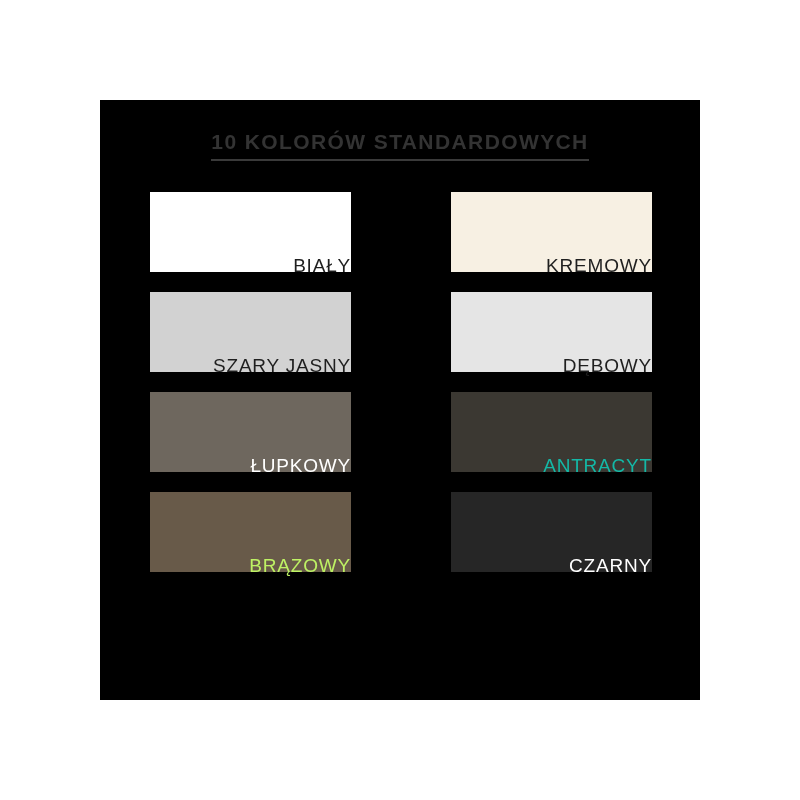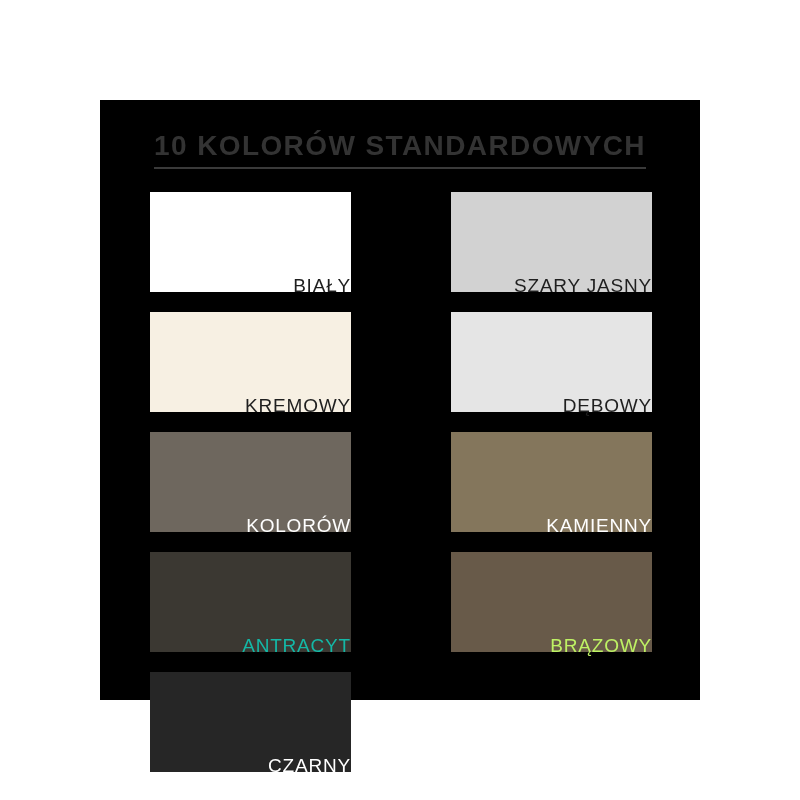--- a/index.html
+++ b/index.html
@@ -36,21 +36,21 @@
   
   .title-wrap {
     position: absolute;
     left: 0;
     top: 30px;
     width: 600px;
     text-align: center;
   }
   .title {
     display: inline-block;
-    font-size: 28px;
+    font-size: 21px;
     letter-spacing: 1.4px;
     font-weight: 700;
     color: #333333;
     padding-bottom: 5px;
     border-bottom: 2px solid #3a3a3a;
     white-space: nowrap;
   }
 
   
   .grid {
@@ -59,21 +59,21 @@
     top: 92px;
     width: 502px;
     display: grid;
     grid-template-columns: 201px 201px;
     column-gap: 100px;
     row-gap: 20px;
   }
 
   .swatch {
     position: relative;
-    height: 100px;
+    height: 80px;
     box-sizing: border-box;
     overflow: visible;
   }
 
   .swatch-label {
     position: absolute;
     right: 0;
     bottom: -3px;
     font-size: 19px;
     letter-spacing: 0.8px;
@@ -94,40 +94,37 @@
     <div class="title-wrap">
       <span class="title" style="color: rgb(51, 51, 51); border-bottom-color: rgb(58, 58, 58);">10 KOLORÓW STANDARDOWYCH</span>
     </div>
 
     <div class="grid">
 
       <div class="swatch" style="background: rgb(255, 255, 255);">
         <span class="swatch-label dark" style="color: rgb(31, 31, 31);">BIAŁY</span>
       </div>
 
+      <div class="swatch" style="background: rgb(247, 240, 227);">
+        <span class="swatch-label dark" style="color: rgb(31, 31, 31);">KREMOWY</span>
+      </div>
+
       <div class="swatch" style="background: rgb(210, 210, 210);">
         <span class="swatch-label dark" style="color: rgb(31, 31, 31);">SZARY JASNY</span>
-      </div>
-
-      <div class="swatch" style="background: rgb(247, 240, 227);">
-        <span class="swatch-label dark" style="color: rgb(31, 31, 31);">KREMOWY</span>
       </div>
 
 
       <div class="swatch" style="background: #e5e5e5;">
         <span class="swatch-label dark" style="color: rgb(31, 31, 31);">DĘBOWY</span>
       </div>
 
       <div class="swatch" style="background: rgb(110, 103, 94);">
-        <span class="swatch-label light" style="color: rgb(255, 255, 255);">KOLORÓW</span>
+        <span class="swatch-label light" style="color: rgb(255, 255, 255);">ŁUPKOWY</span>
       </div>
 
-      <div class="swatch" style="background: rgb(132, 118, 92);">
-        <span class="swatch-label light" style="color: rgb(255, 255, 255);">KAMIENNY</span>
-      </div>
 
       <div class="swatch" style="background: rgb(59, 56, 50);">
         <span class="swatch-label light" style="color: #14b8a6;">ANTRACYT</span>
       </div>
 
       <div class="swatch" style="background: rgb(104, 90, 73);">
         <span class="swatch-label light" style="color: #bef264;">BRĄZOWY</span>
       </div>
 
       <div class="swatch" style="background: rgb(38, 38, 38);">

